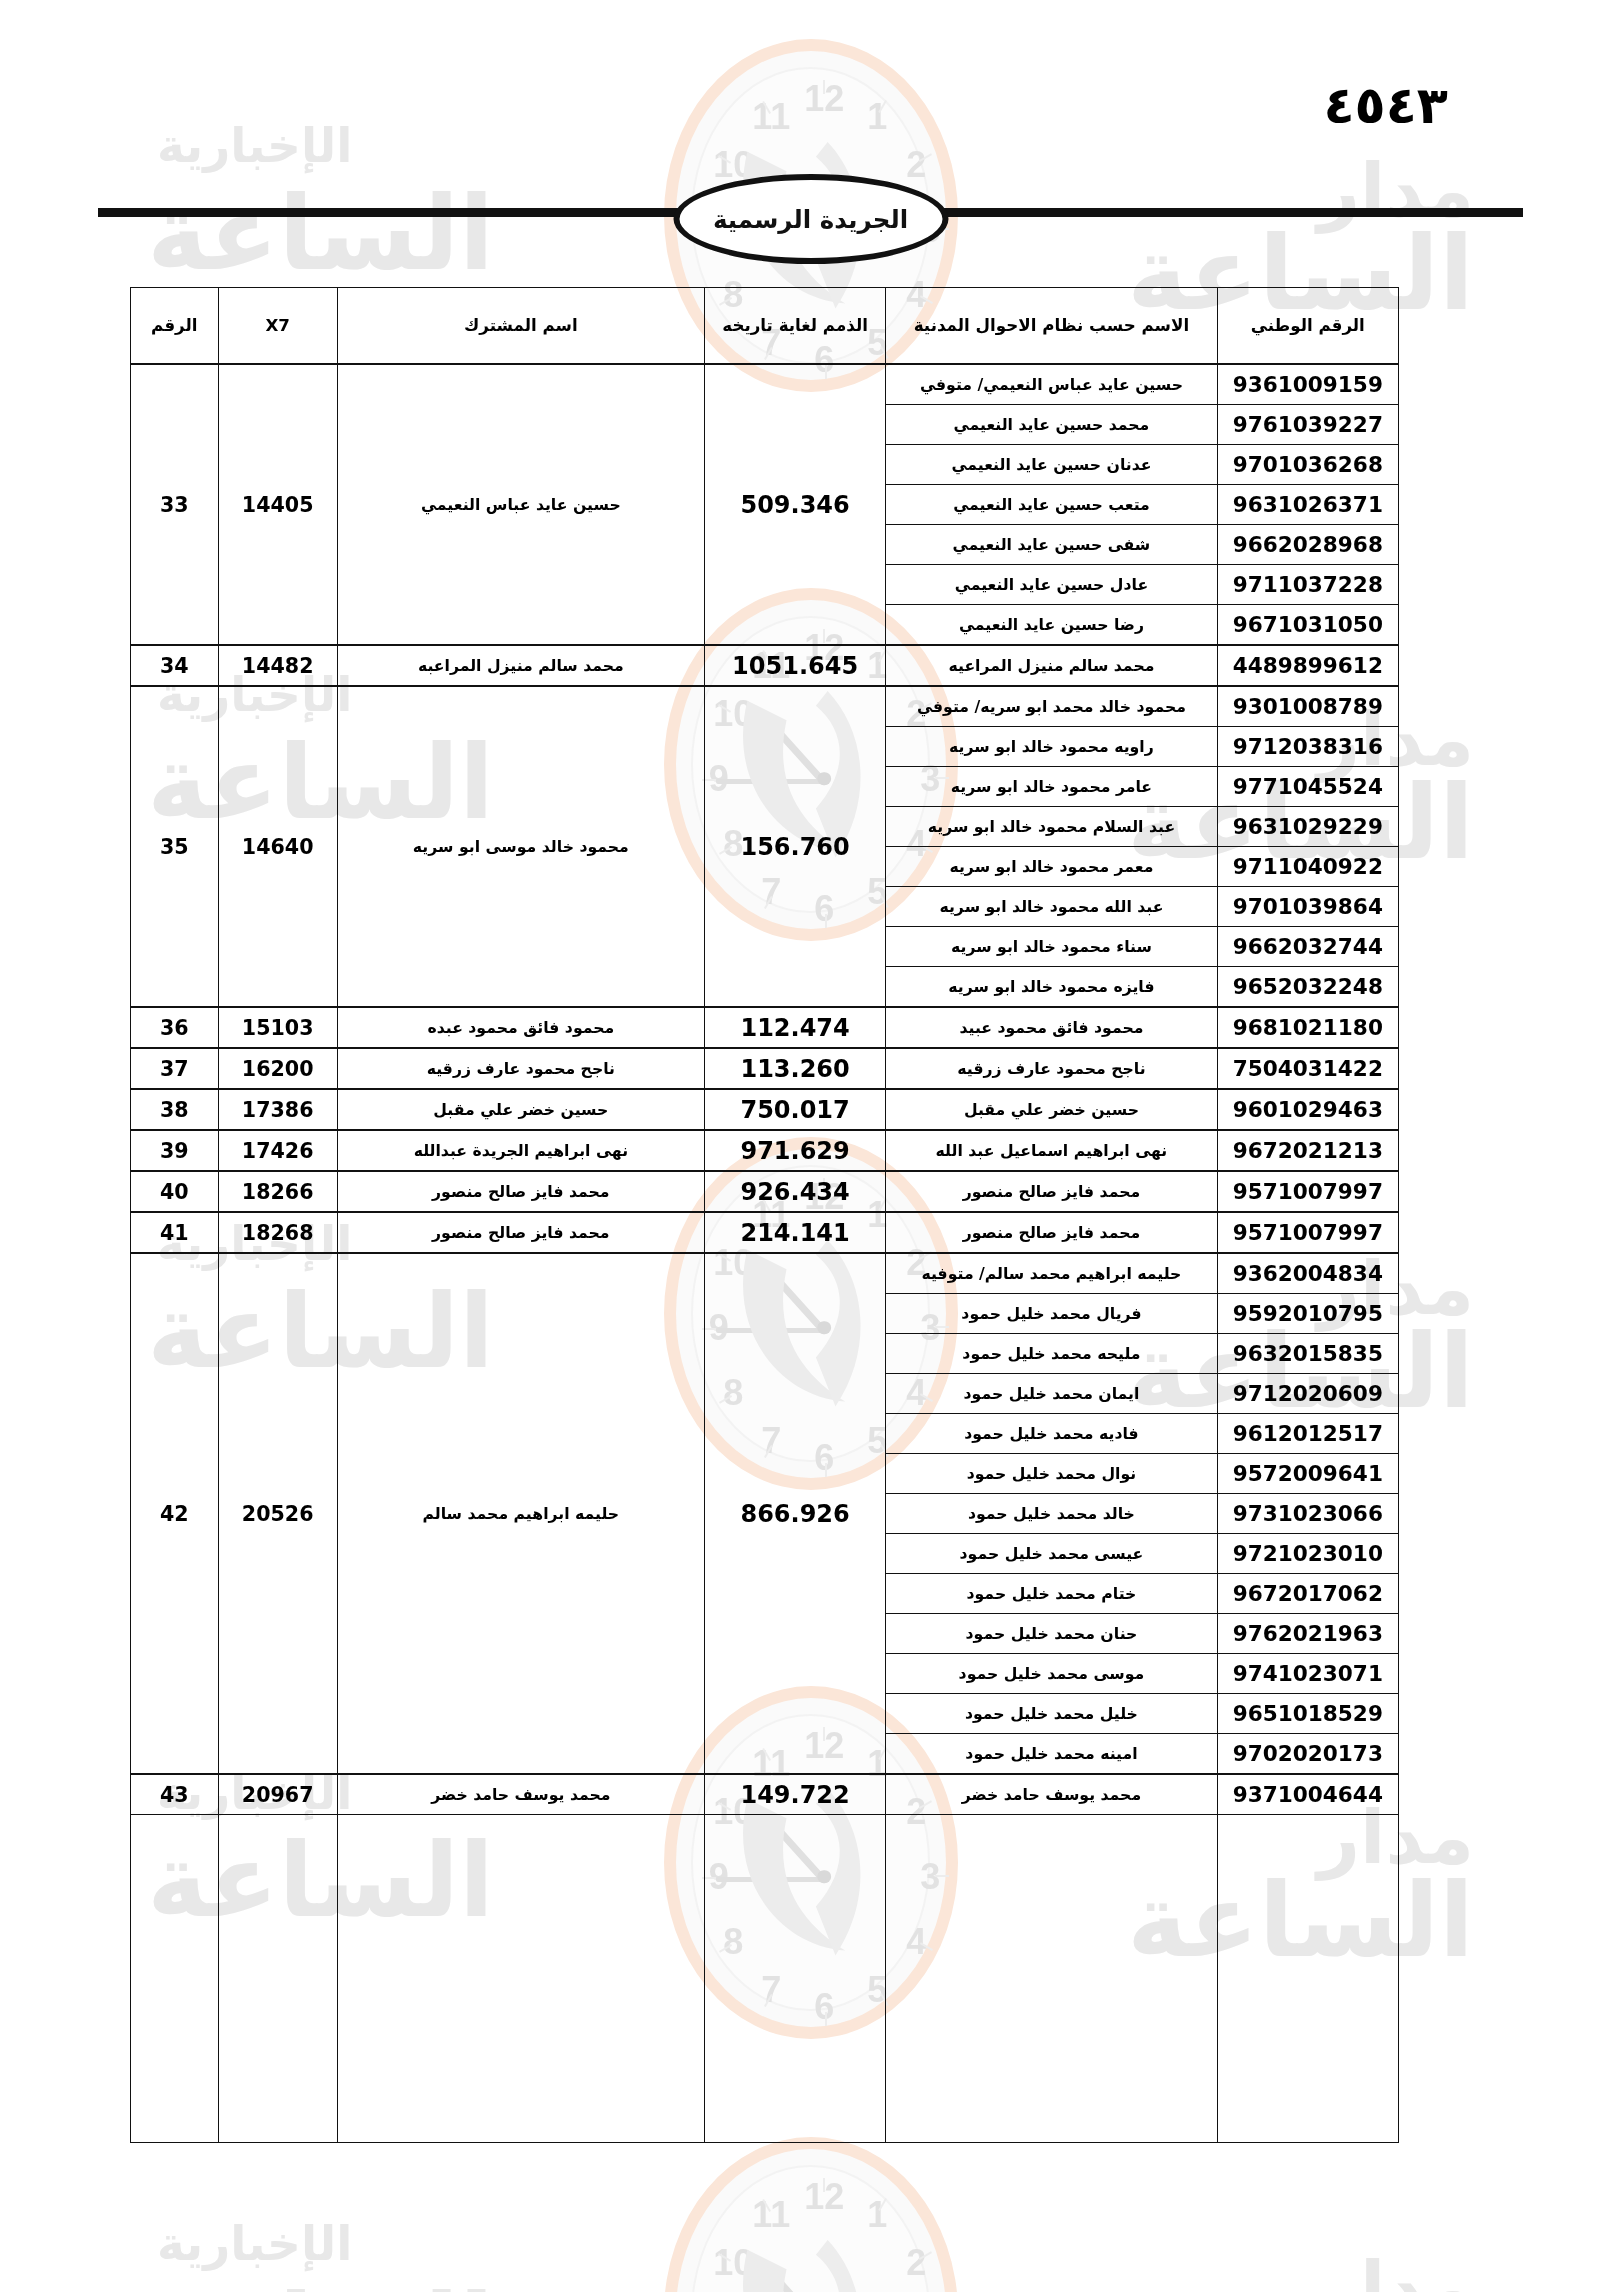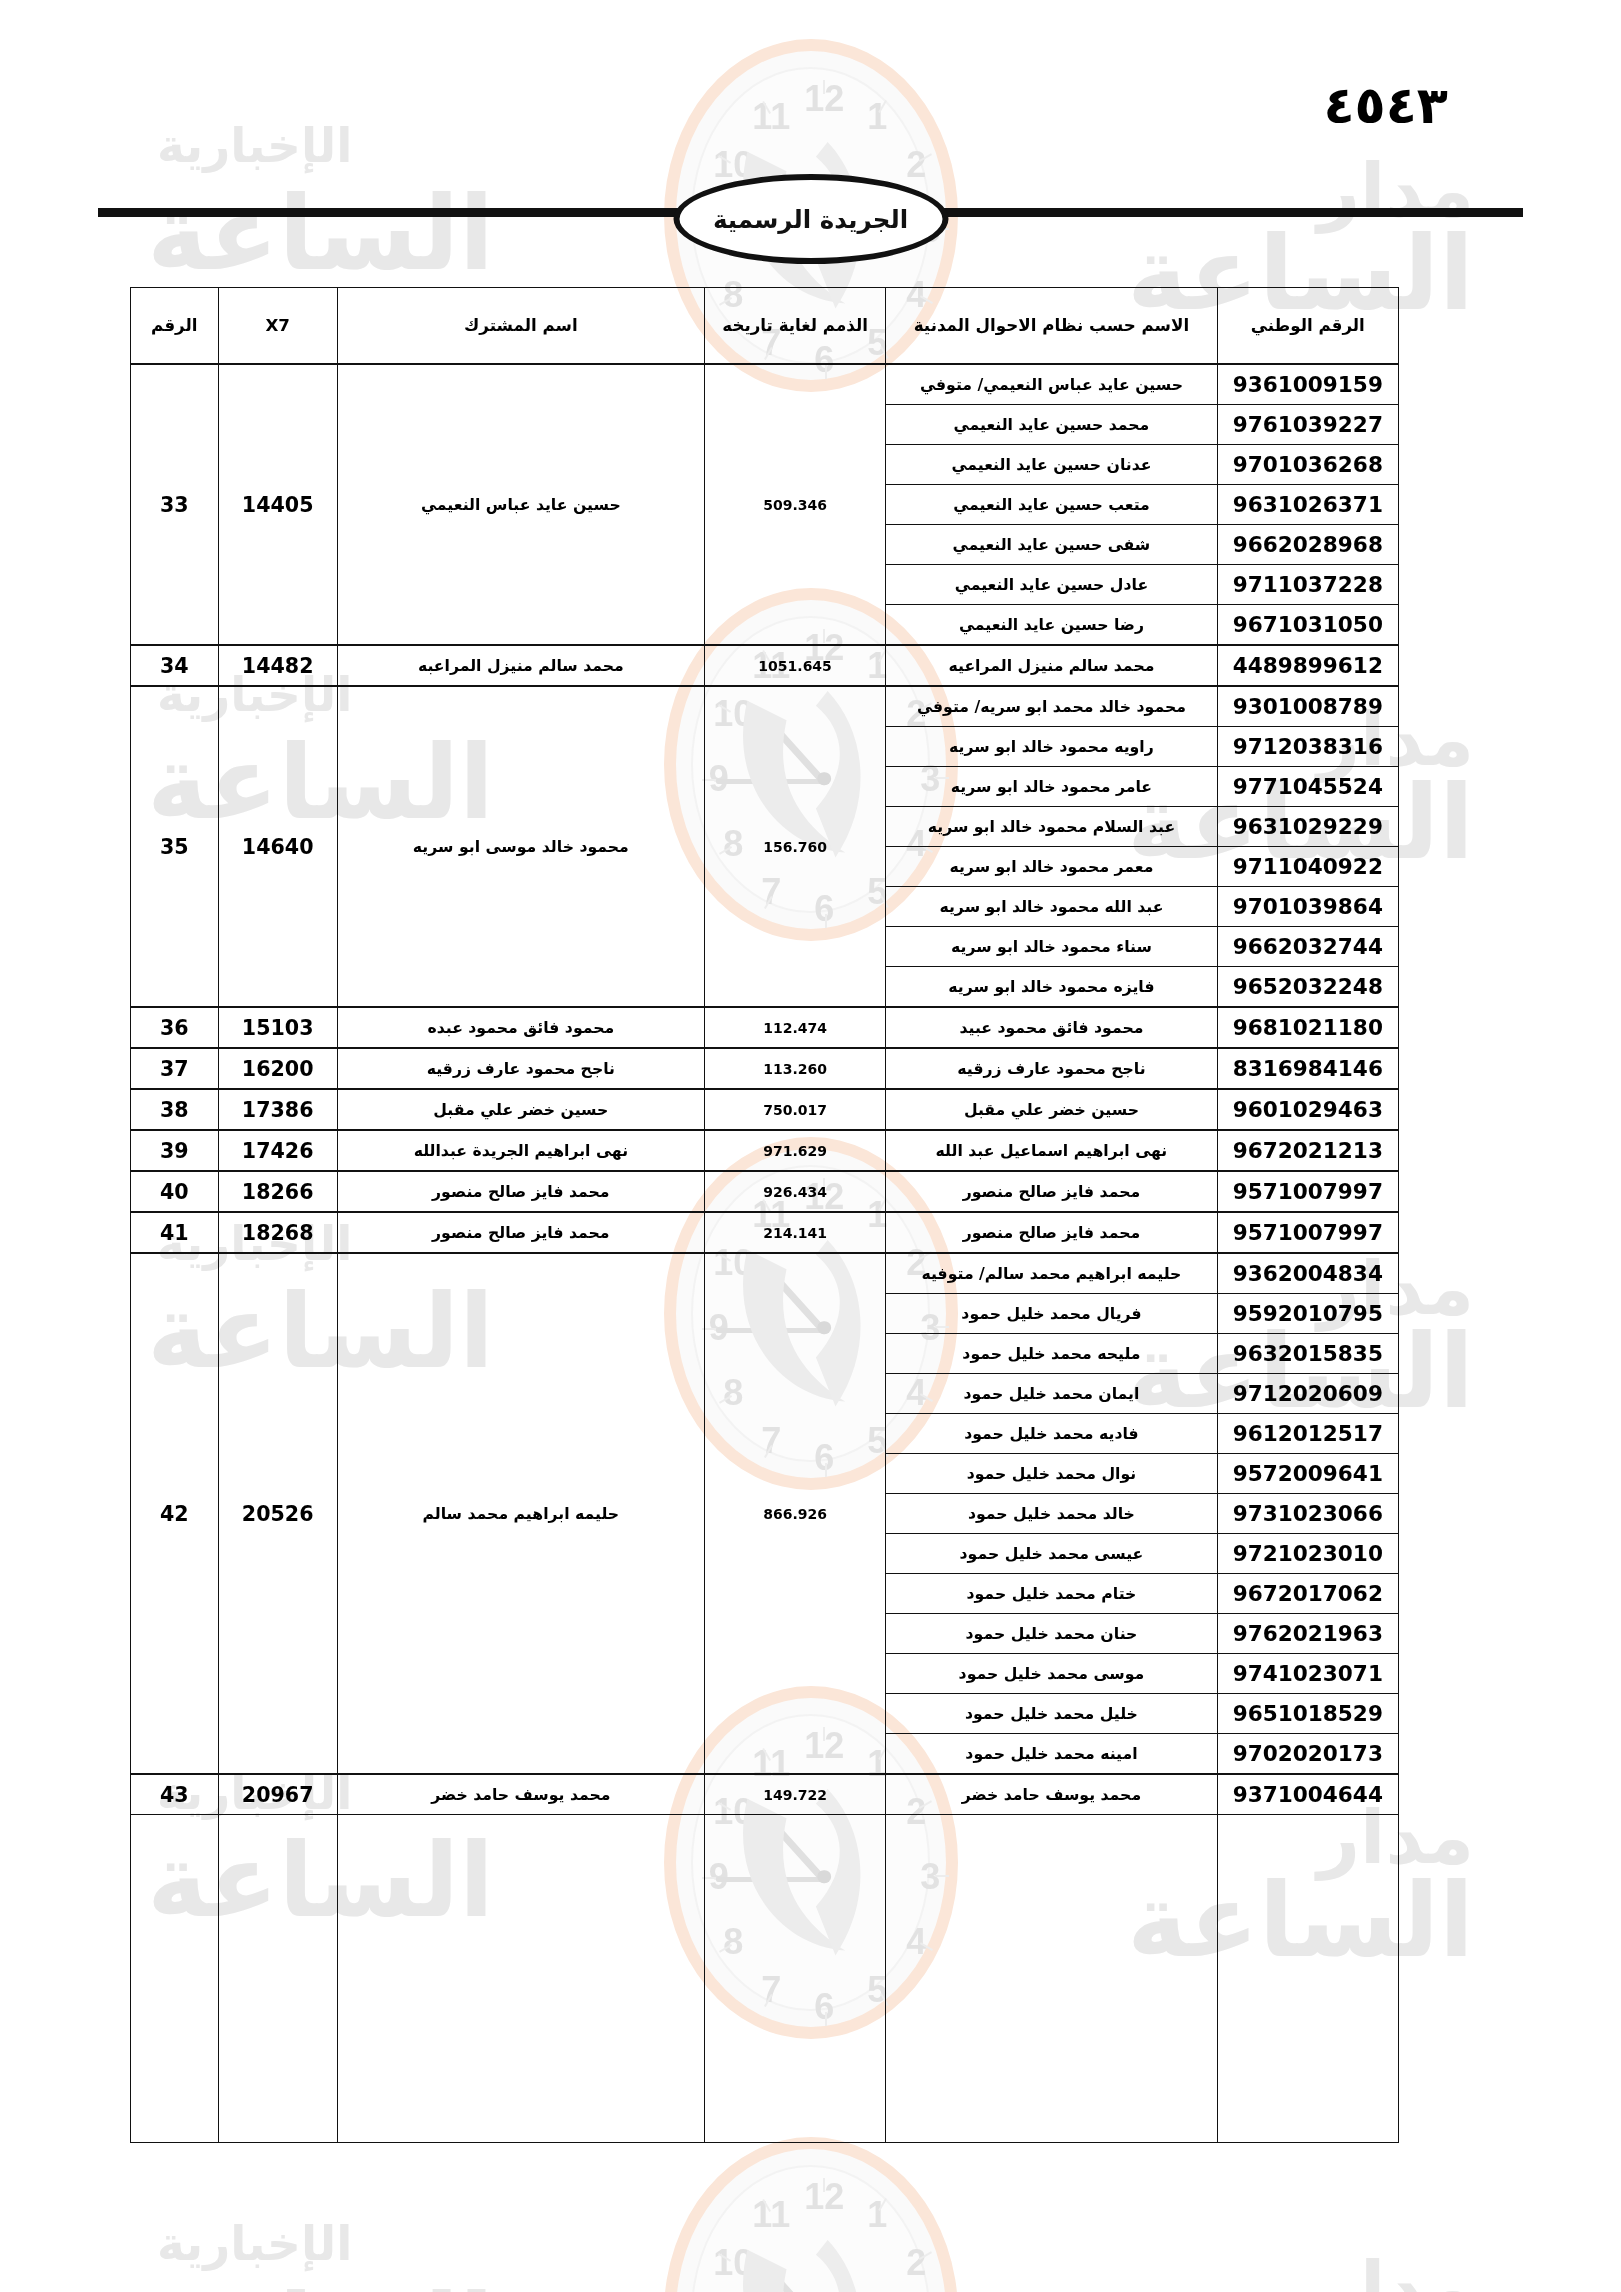--- a/index.html
+++ b/index.html
@@ -87,21 +87,21 @@
   .c-natid{width:172px;}
   .c-civname{width:314px;}
   .c-debt{width:172px;}
   .c-subname{width:348px;}
   .c-x7{width:113px;}
   .c-num{width:83px;}
 
   td.natid{font-size:21.6px;text-align:center;height:35px;
            font-family:"Liberation Serif","DejaVu Serif",serif;}
   td.civname{font-size:15.7px;text-align:center;height:35px;}
-  td.debt{font-size:14px;text-align:center;vertical-align:top;padding-top:3.9px;
+  td.debt{font-size:24px;text-align:center;vertical-align:top;padding-top:3.9px;
           font-family:"Liberation Serif","DejaVu Serif",serif;}
   td.subname{font-size:15.7px;text-align:center;vertical-align:top;padding-top:6.9px;}
   td.x7{font-size:20.6px;text-align:center;vertical-align:top;padding-top:4.9px;
         font-family:"Liberation Serif","DejaVu Serif",serif;}
   td.num{font-size:20.6px;text-align:center;vertical-align:top;padding-top:4.9px;
          font-family:"Liberation Serif","DejaVu Serif",serif;}
   tr.grp-start td{border-top:2.5px solid #111;}
   td.tail{height:323px;}
 </style>
 </head>
@@ -404,21 +404,21 @@
         </tr>
         <tr class="grp-start">
           <td class="natid">9681021180</td>
           <td class="civname">محمود فائق محمود عبيد</td>
           <td class="debt" rowspan="1">112.474</td>
           <td class="subname" rowspan="1">محمود فائق محمود عبده</td>
           <td class="x7" rowspan="1">15103</td>
           <td class="num" rowspan="1">36</td>
         </tr>
         <tr class="grp-start">
-          <td class="natid">8316984146</td>
+          <td class="natid">7504031422</td>
           <td class="civname">ناجح محمود عارف زرقيه</td>
           <td class="debt" rowspan="1">113.260</td>
           <td class="subname" rowspan="1">ناجح محمود عارف زرقيه</td>
           <td class="x7" rowspan="1">16200</td>
           <td class="num" rowspan="1">37</td>
         </tr>
         <tr class="grp-start">
           <td class="natid">9601029463</td>
           <td class="civname">حسين خضر علي مقبل</td>
           <td class="debt" rowspan="1">750.017</td>

